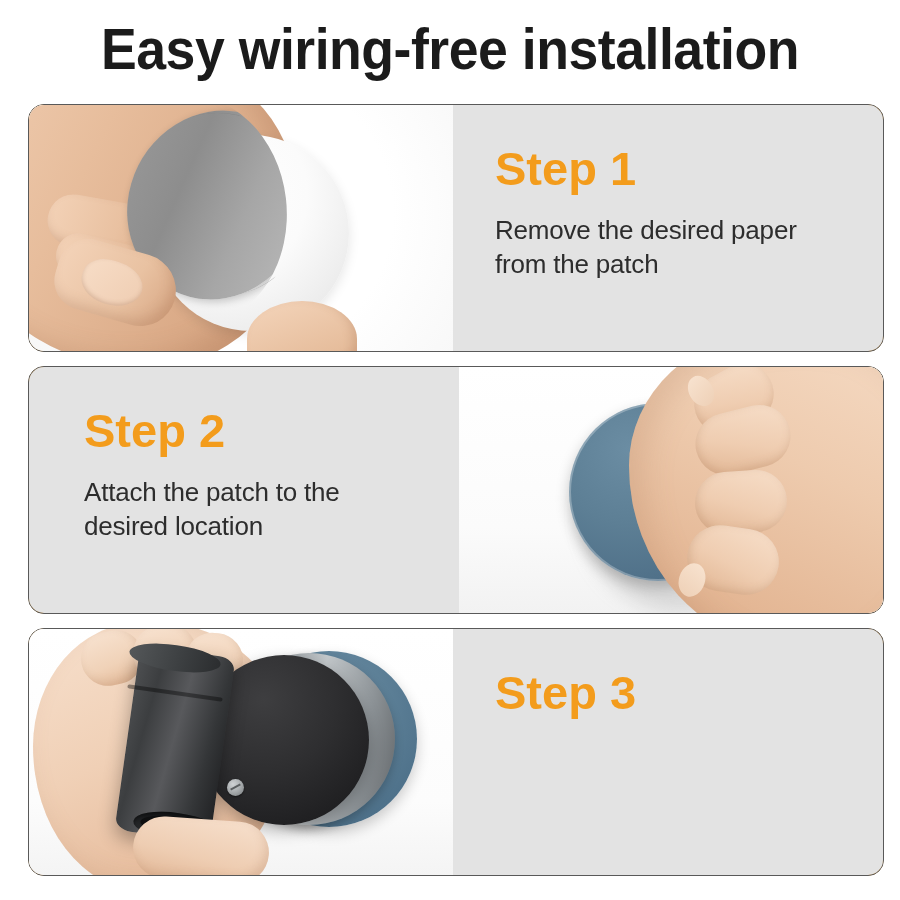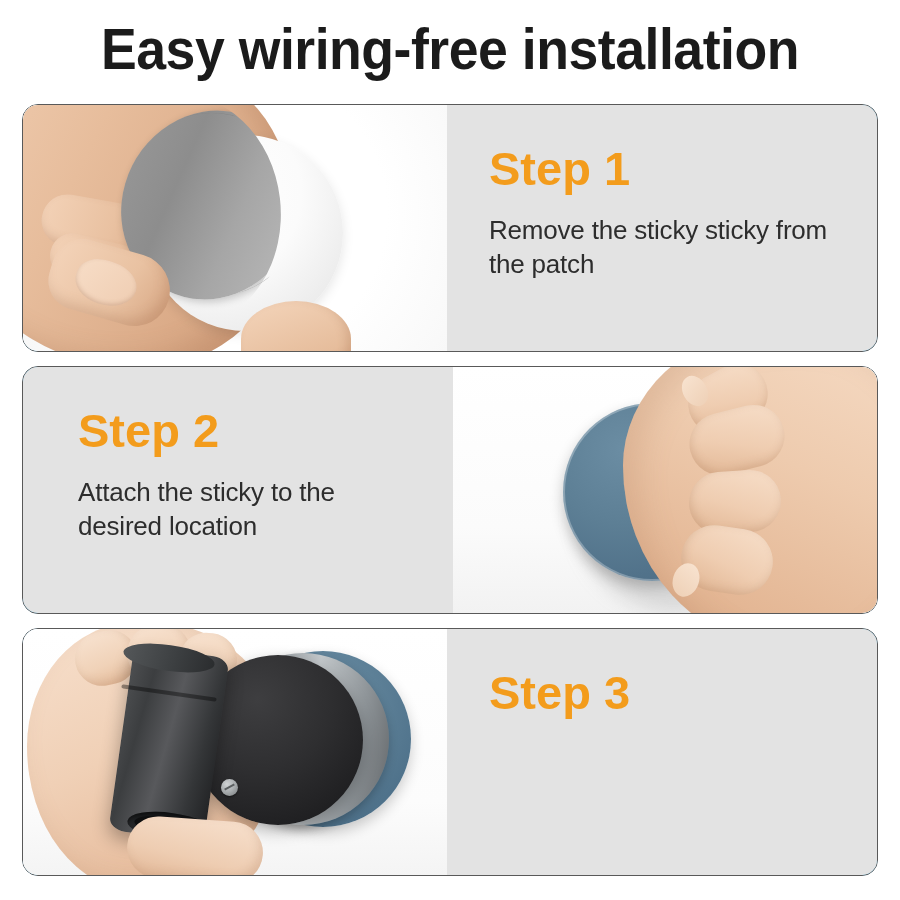--- a/index.html
+++ b/index.html
@@ -36,28 +36,28 @@
   
   .steps {
     position: absolute;
     left: 22px;
     top: 104px;
     width: 856px;
     height: 768px;
   }
   .panel {
     position: absolute;
-    left: 0;
+    left: 6px;
     width: 856px;
     height: 248px;
     border: 1px solid #595959;
     border-radius: 16px;
     overflow: hidden;
     display: flex;
-    background: #7dd3fc;
+    background: #a16207;
     box-sizing: border-box;
   }
   #panel-1 { top: 0px; }
   #panel-2 { top: 262px; }
   #panel-3 { top: 524px; }
 
   .panel.media-left  { flex-direction: row; }
   .panel.media-right { flex-direction: row-reverse; }
 
   .media {
@@ -377,21 +377,21 @@
       <div class="p1-disc-white"></div>
       <div class="p1-peel"></div>
       <div class="p1-peel-edge"></div>
       <div class="p1-thumb"></div>
       <div class="p1-nail"></div>
       <div class="p1-lowthumb"></div>
     </div>
 
     <div class="copy">
       <p class="step-heading">Step 1</p>
-      <p class="step-desc">Remove the sticky sticky from the patch</p>
+      <p class="step-desc">Remove the desired paper from the patch</p>
     </div>
 
   </div>
 
   <div class="panel media-right" id="panel-2">
 
     <div class="media">
       <div class="photo2-bg"></div>
       <div class="p2-shadow"></div>
       <div class="p2-disc"></div>
@@ -400,21 +400,21 @@
       <div class="p2-f a"></div>
       <div class="p2-f b"></div>
       <div class="p2-f c"></div>
       <div class="p2-f d"></div>
       <div class="p2-nail-top"></div>
       <div class="p2-nail-bot"></div>
     </div>
 
     <div class="copy">
       <p class="step-heading">Step 2</p>
-      <p class="step-desc">Attach the sticky to the desired location</p>
+      <p class="step-desc">Attach the patch to the desired location</p>
     </div>
 
   </div>
 
   <div class="panel media-left" id="panel-3">
 
     <div class="media">
       <div class="photo3-bg"></div>
       <div class="p3-blue"></div>
       <div class="p3-silver"></div>

